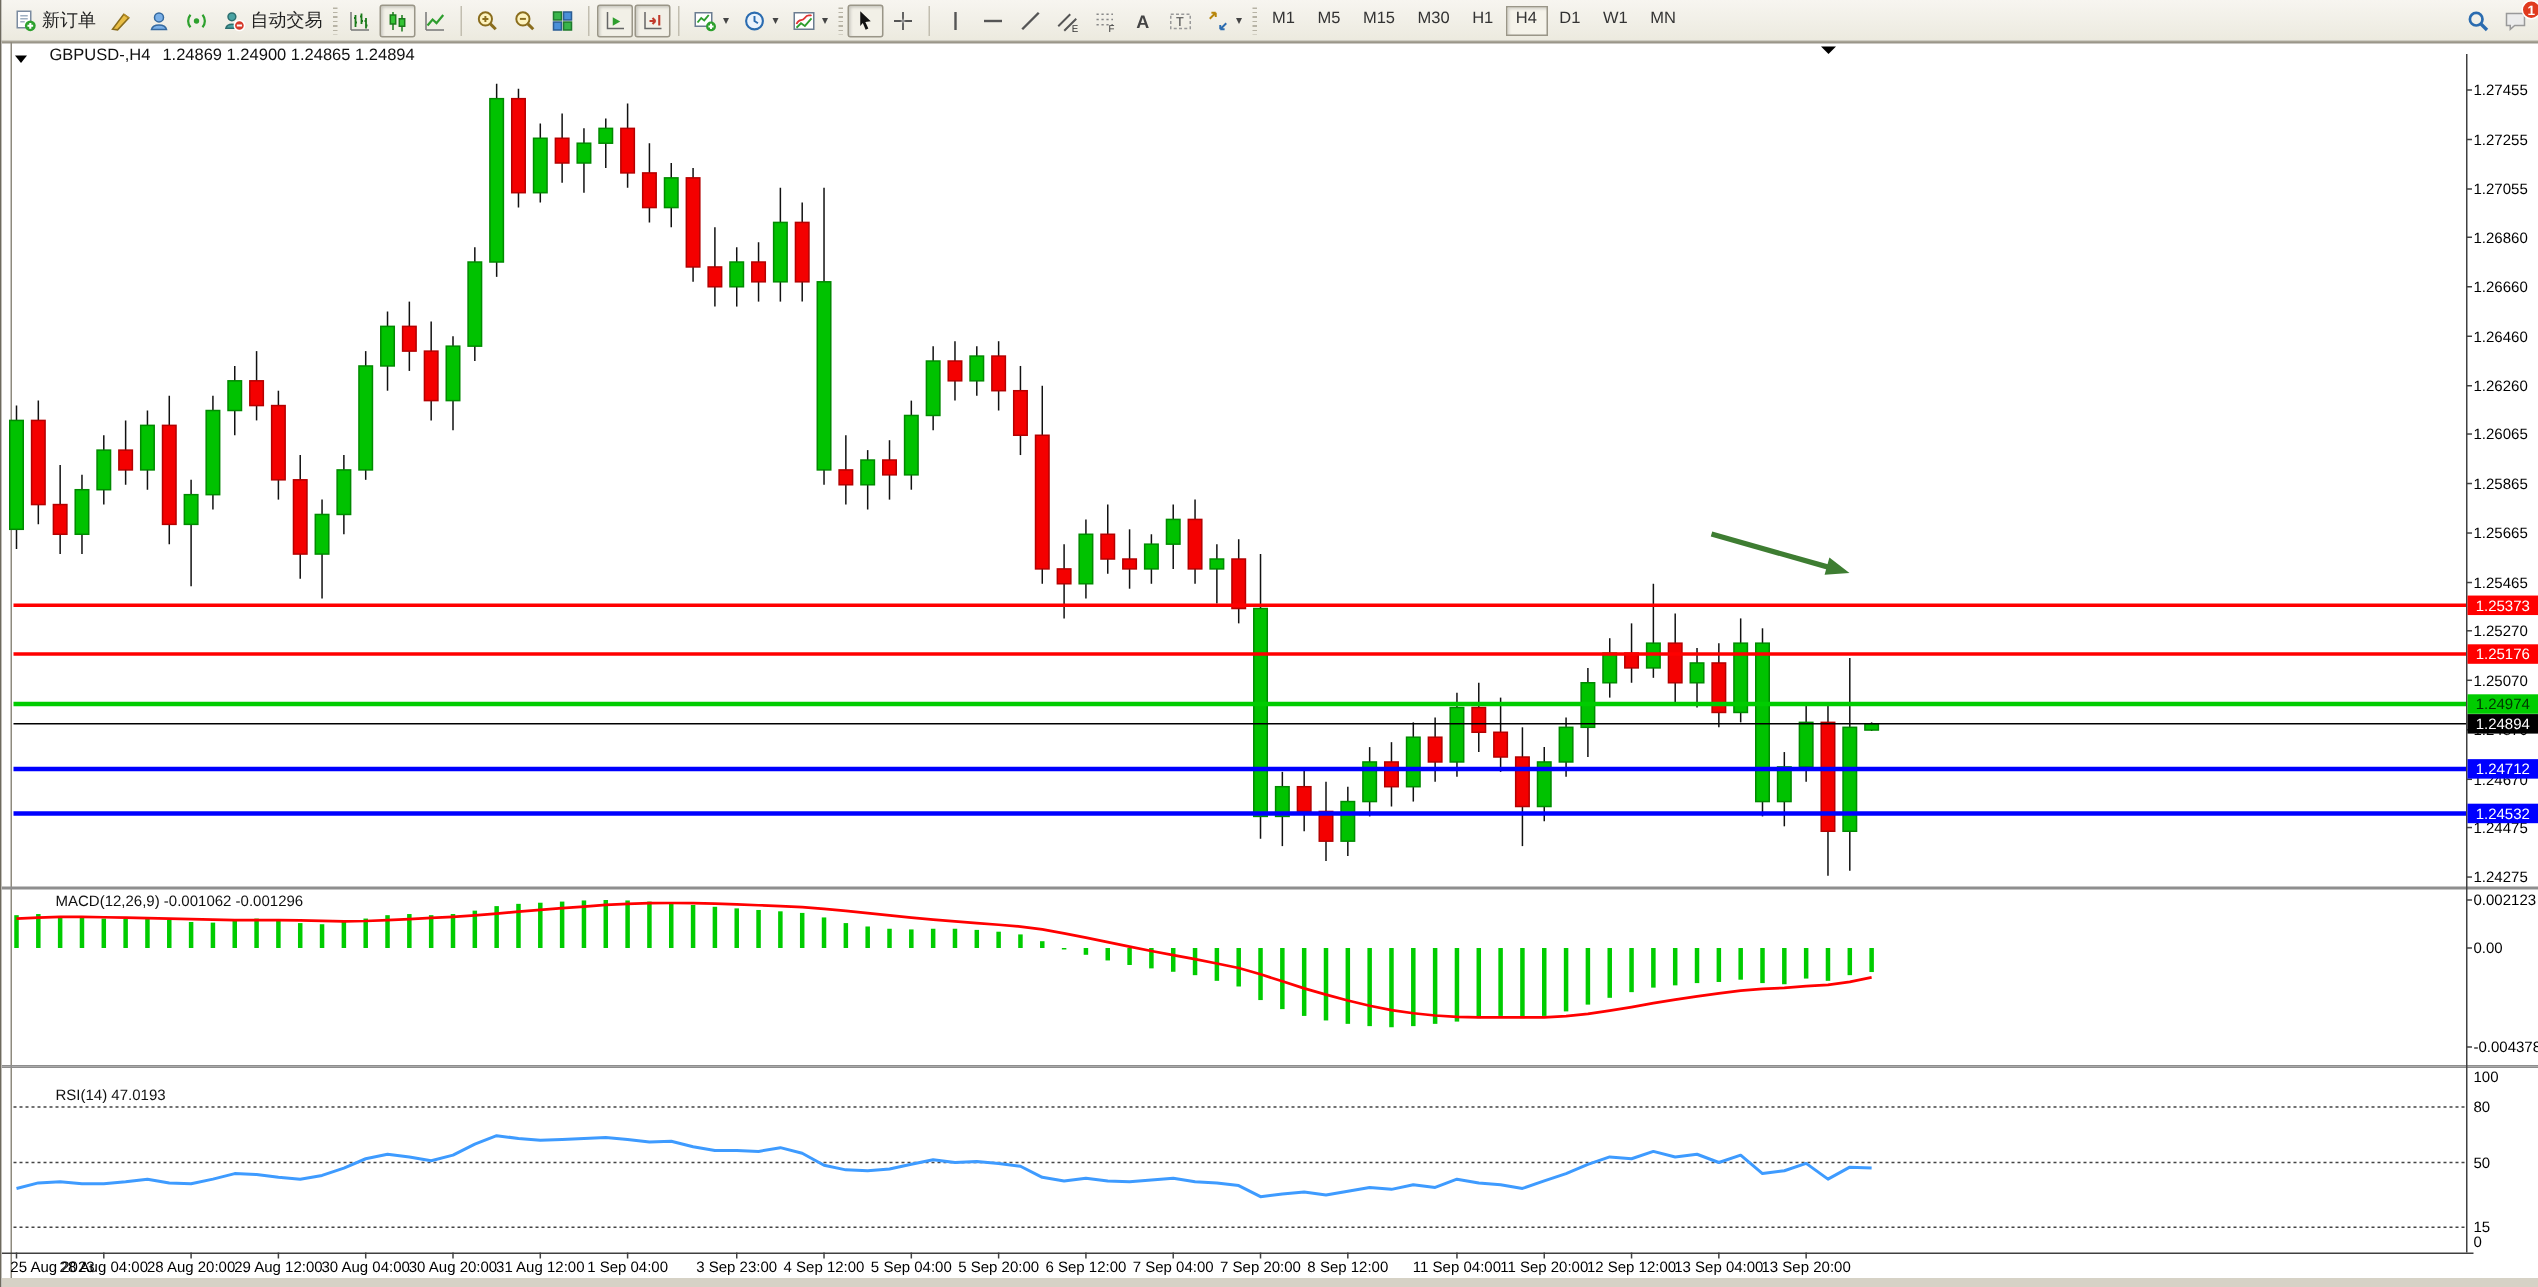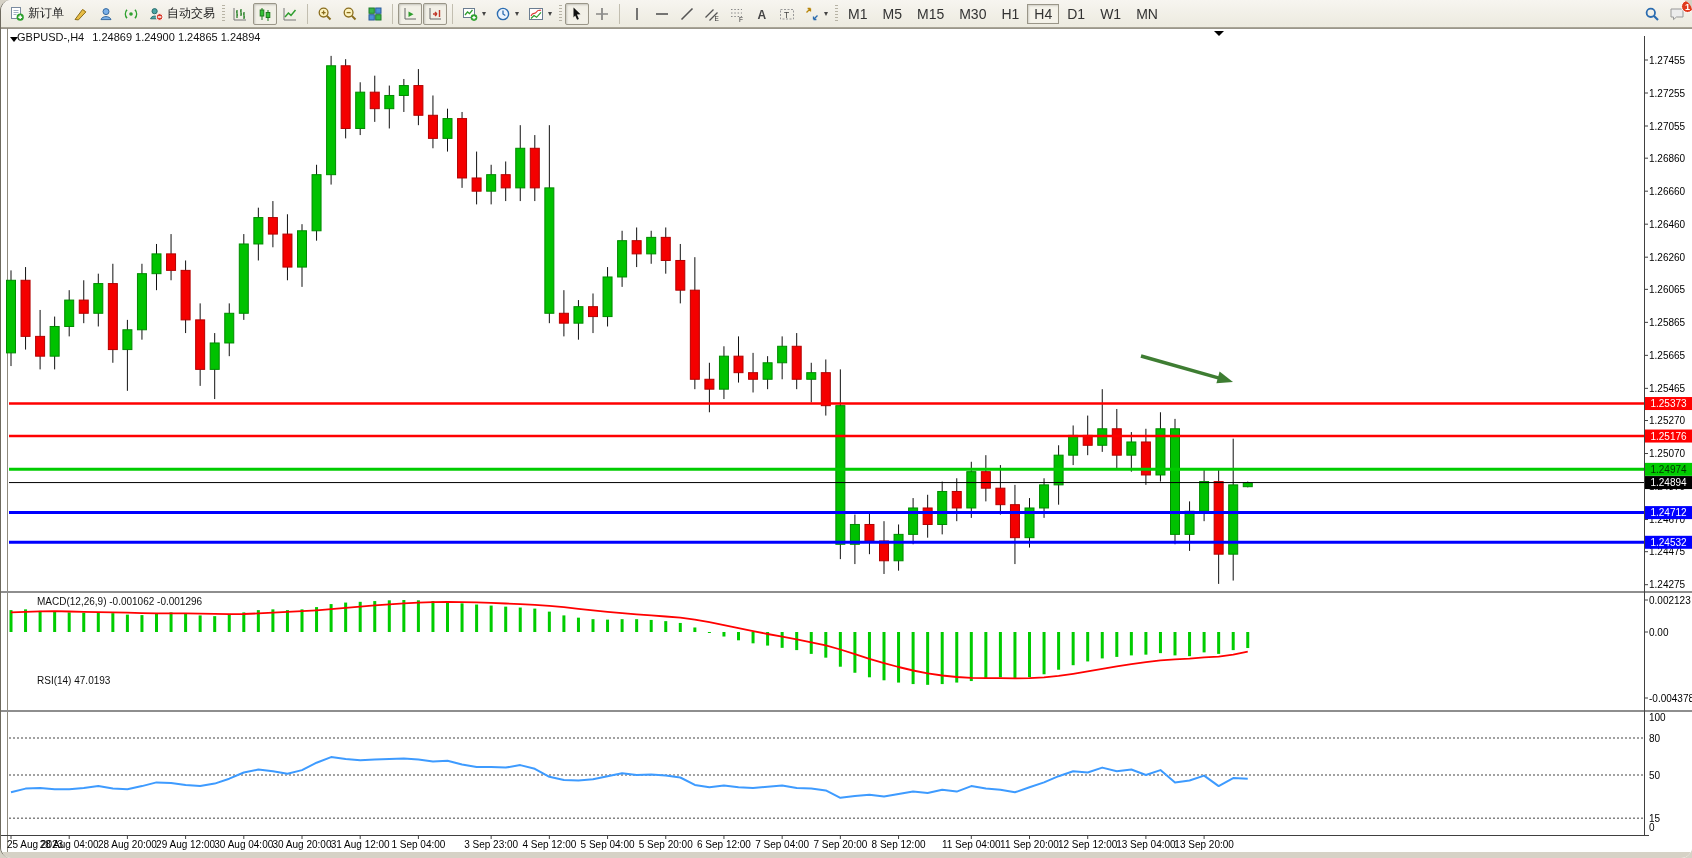--- a/index.html
+++ b/index.html
@@ -1,47 +1,47 @@
 <!DOCTYPE html>
 <html><head>
 <meta charset="utf-8">
 <style>
   html,body{margin:0;padding:0;background:#d6d2c6;}
   *{box-sizing:border-box;}
   .screen{position:relative;width:1692px;height:858px;background:#fff;
     font-family:"Liberation Sans","DejaVu Sans",sans-serif;overflow:hidden;
-    border-left:1px solid #6e6a5e;border-radius:11px;}
+    border-left:1px solid #6e6a5e;}
   
   .toolbar{position:absolute;left:0;top:0;width:1692px;height:28px;
     background:linear-gradient(#f7f5f0,#eceadf);border-bottom:1px solid #a8a496;
     display:flex;align-items:center;padding:0 4px;gap:1px;}
   .tb-btn{height:22px;min-width:24px;display:flex;align-items:center;gap:3px;
     padding:0 3px;border:1px solid transparent;border-radius:2px;cursor:default;}
   .tb-btn.pressed{border:1px solid #9a9688;background:#f2f0e7;
     box-shadow:inset 1px 1px 2px rgba(0,0,0,.18);}
   .tb-btn .lbl{font-size:12px;color:#222;white-space:nowrap;}
   .tb-btn .dd{font-size:8px;color:#444;margin-left:1px;}
   .tb-sep{width:1px;height:20px;background:#c2beb0;margin:0 4px;}
   .tb-grip{width:3px;height:18px;margin:0 2px;
     background:repeating-linear-gradient(to bottom,#b7b3a5 0 1px,transparent 1px 3px);}
   .tb-spacer{flex:1;}
   .tf-wrap{display:flex;align-items:center;gap:1px;}
-  .tf-btn{height:20px;padding:1px 6px;font-size:14px;color:#333;border:1px solid transparent;}
+  .tf-btn{height:20px;padding:1px 6px;font-size:11px;color:#333;border:1px solid transparent;}
   .tf-btn.active{border:1px solid #9a9688;background:#f5f3ea;
     box-shadow:inset 1px 1px 2px rgba(0,0,0,.15);}
   .icon16{width:16px;height:16px;display:inline-block;position:relative;}
   .badge{position:absolute;top:-4px;right:-6px;background:#e03a1e;color:#fff;
     font-size:9px;font-weight:bold;border-radius:7px;min-width:13px;height:13px;
     line-height:13px;text-align:center;border:1px solid #fff;}
   
-  .chart-title{position:absolute;left:16px;top:31px;font-size:11px;color:#111;}
+  .chart-title{position:absolute;left:32px;top:31px;font-size:11px;color:#111;}
   .chart-title .sym{margin-right:8px;}
   .ind-label{position:absolute;font-size:10px;color:#111;padding-left:24px;}
   .macd-label{left:12px;top:596px;}
-  .rsi-label{left:12px;top:675px;}
+  .rsi-label{left:12px;top:725px;}
   svg text{font-family:"Liberation Sans","DejaVu Sans",sans-serif;}
 </style>
 </head>
 <body>
 
 <div class="screen">
   <div class="toolbar" id="toolbar">
       <div class="tb-btn">
         <span class="icon16"><svg width="16" height="16" viewBox="0 0 16 16">
             <rect x="2.5" y="1.5" width="9" height="11" fill="#fff" stroke="#7b8ba0"></rect>

